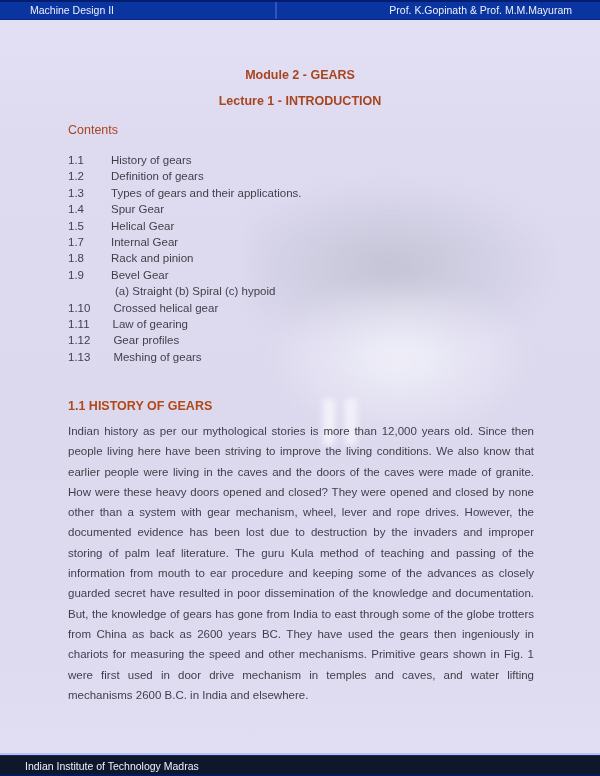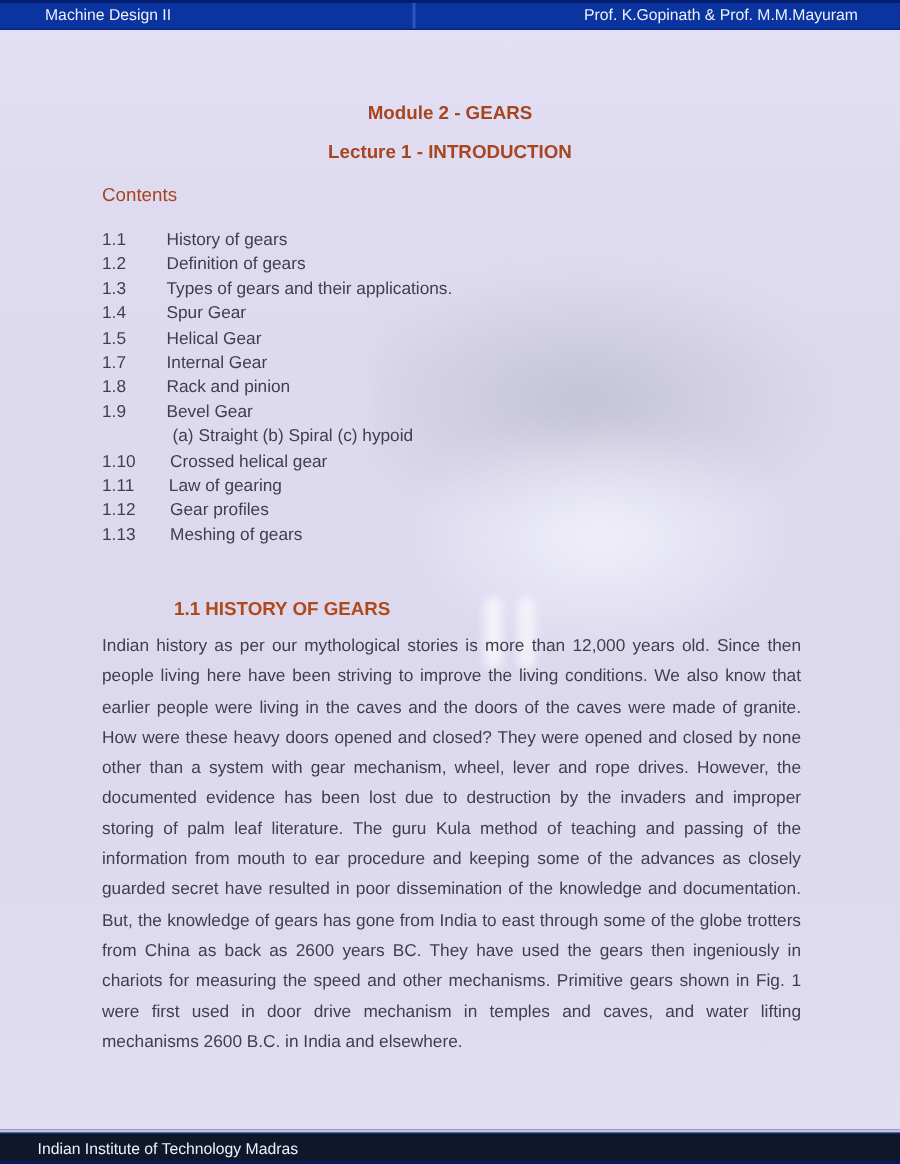--- a/index.html
+++ b/index.html
@@ -106,21 +106,20 @@
     color: #a8441e;
     z-index: 2;
   }
   .section-heading {
     position: absolute;
     top: 399px; left: 68px;
     font-weight: bold;
     font-size: 12.5px;
     color: #b04818;
     z-index: 2;
-    margin-left: 48px;
   }
 
   
   .toc {
     position: absolute;
     top: 152px; left: 68px;
     font-size: 11.5px;
     color: #3f3f4a;
     z-index: 2;
   }

